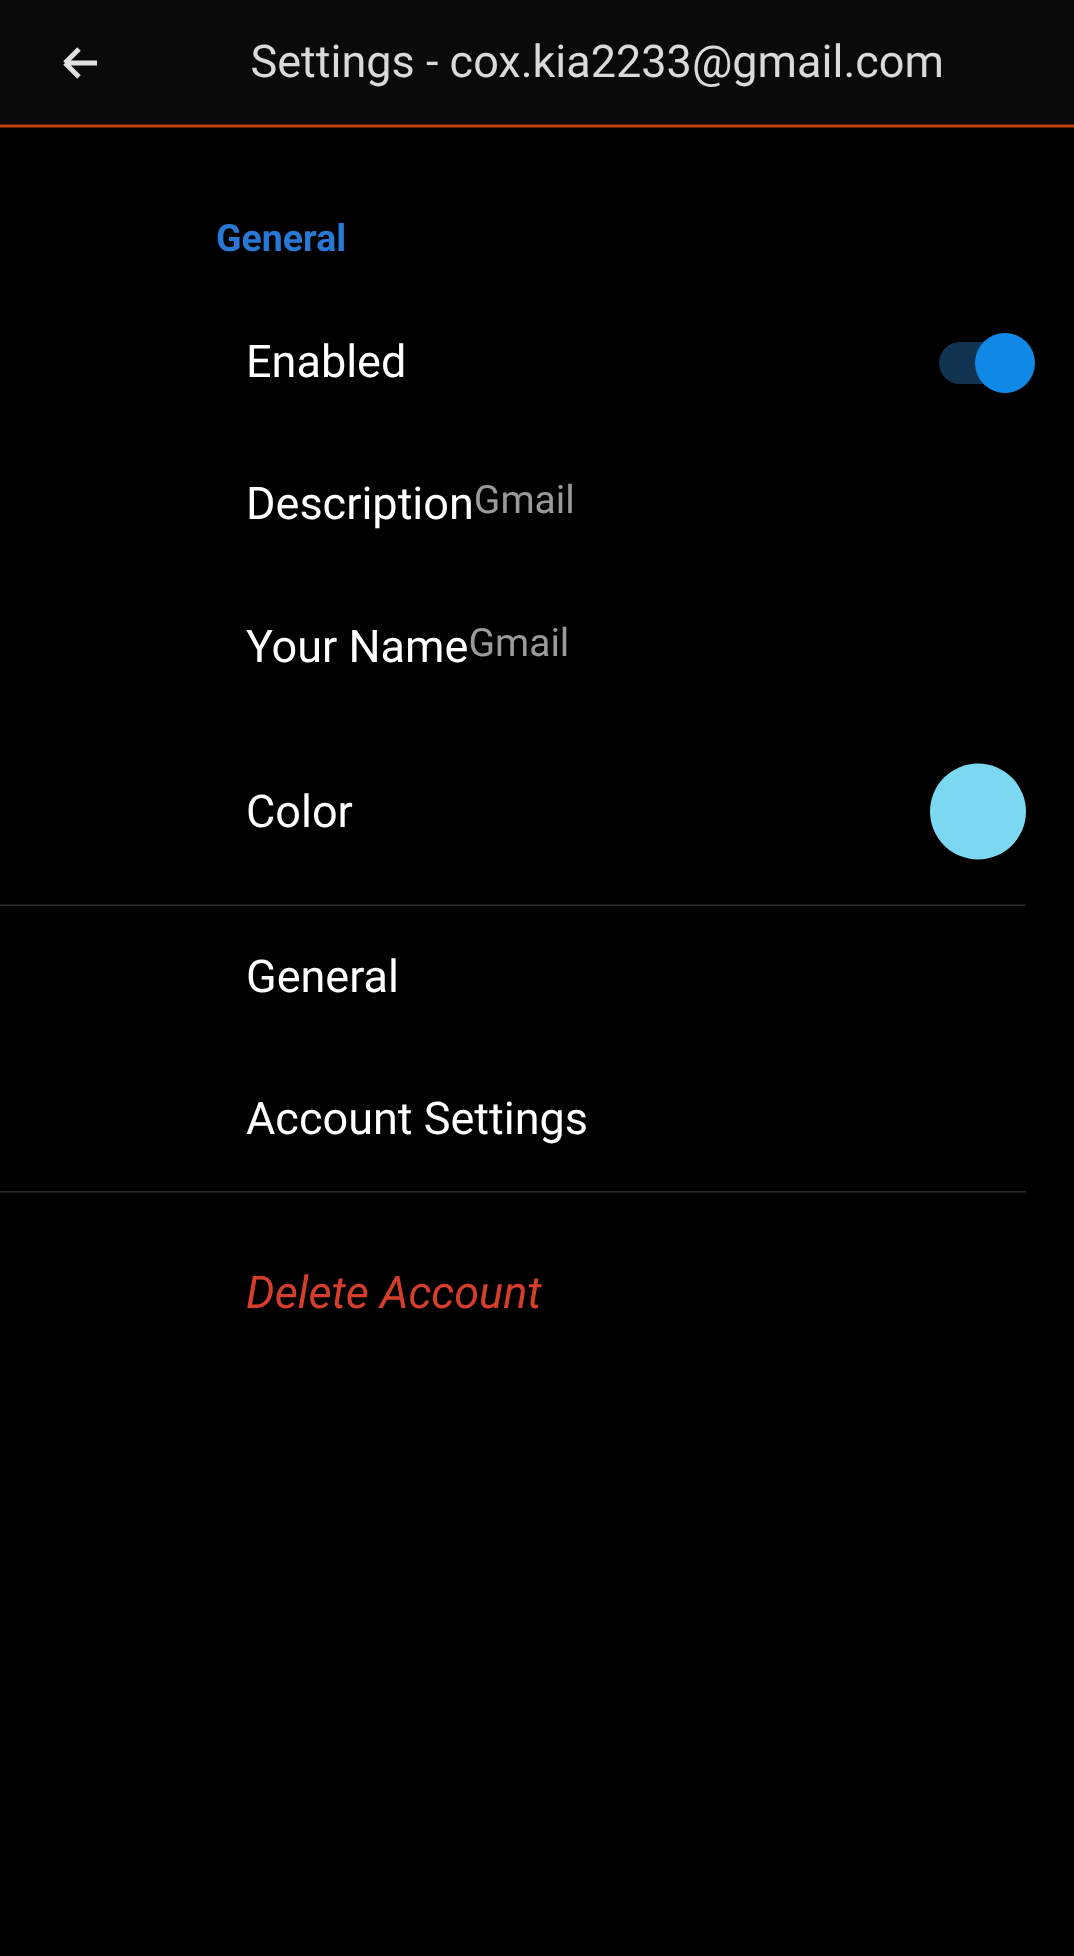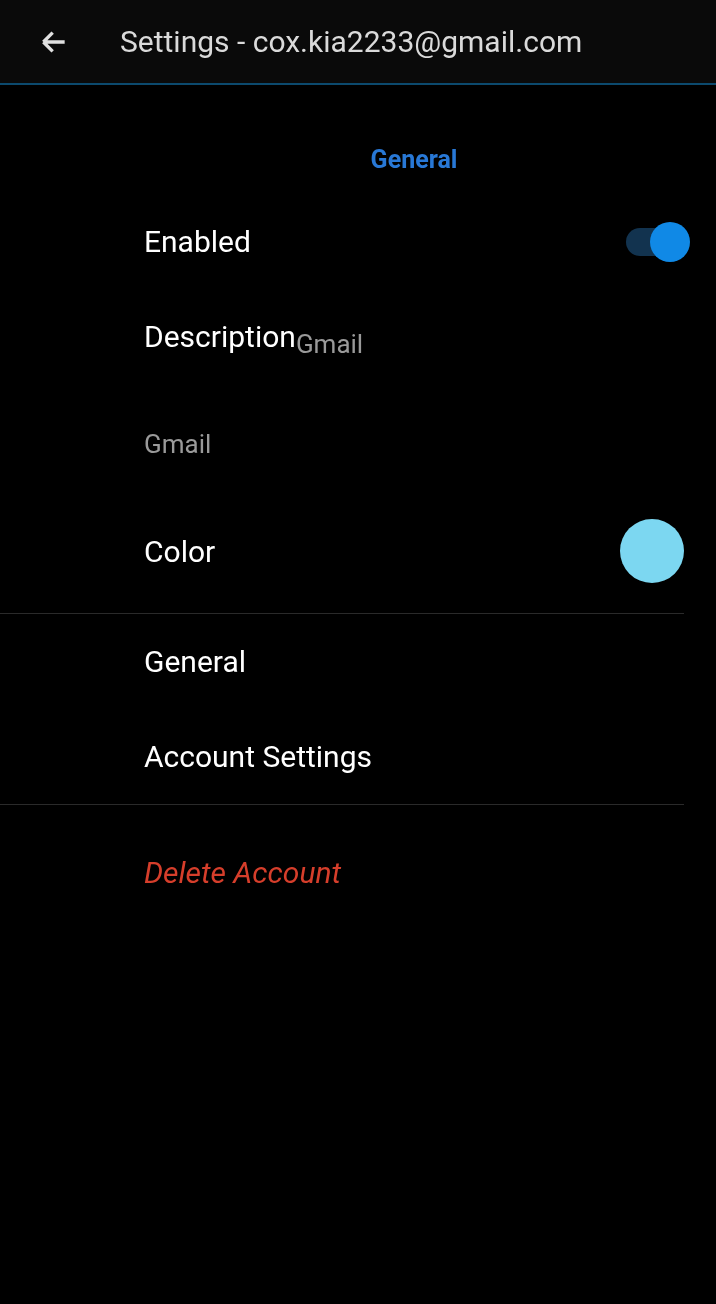--- a/index.html
+++ b/index.html
@@ -13,22 +13,23 @@
       font-family: -apple-system, BlinkMacSystemFont, 'Segoe UI', Roboto, sans-serif;
       width: 716px;
       height: 1304px;
       overflow: hidden;
     }
     .header {
       display: flex;
       align-items: center;
       padding: 18px 20px;
       background: #0a0a0a;
-      border-bottom: 2px solid #0c4a6e;
+      border-bottom: 2px solid #c2410c;
       height: 85px;
+      gap: 47px;
     }
     .back-icon {
       width: 36px;
       height: 36px;
       display: flex;
       align-items: center;
       justify-content: center;
       margin-right: 48px;
       margin-left: 16px;
     }
@@ -40,21 +41,20 @@
       fill: none;
     }
     .header-title {
       font-size: 30px;
       font-weight: 400;
       color: #dadada;
     }
     .content {
       padding-left: 144px;
       padding-right: 32px;
-      text-align: center;
     }
     .section-header {
       color: #2878d6;
       font-size: 25px;
       font-weight: 700;
       padding-top: 60px;
       padding-bottom: 20px;
     }
     .row {
       display: flex;
@@ -63,26 +63,27 @@
       padding: 30px 0;
     }
     .row-col {
       display: flex;
       flex-direction: row;
     }
     .row-title {
       font-size: 30px;
       font-weight: 400;
       color: #ffffff;
+      margin-left: 20px;
     }
     .row-subtitle {
       font-size: 26px;
       font-weight: 400;
       color: #9a9a9a;
-      margin-top: 10px;
+      margin-top: 0;
     }
     .toggle {
       position: relative;
       width: 58px;
       height: 28px;
       background: #12334f;
       border-radius: 20px;
     }
     .toggle-thumb {
       position: absolute;
@@ -134,20 +135,21 @@
 
   <div class="row">
     <div class="row-col">
       <div class="row-title">Description</div>
       <div class="row-subtitle">Gmail</div>
     </div>
   </div>
 
   <div class="row">
     <div class="row-col">
+      <div class="row-title">Your Name</div>
       <div class="row-subtitle">Gmail</div>
     </div>
   </div>
 
   <div class="row">
     <div class="row-title">Color</div>
     <div class="color-swatch"></div>
   </div>
 
   <div class="divider"></div>

